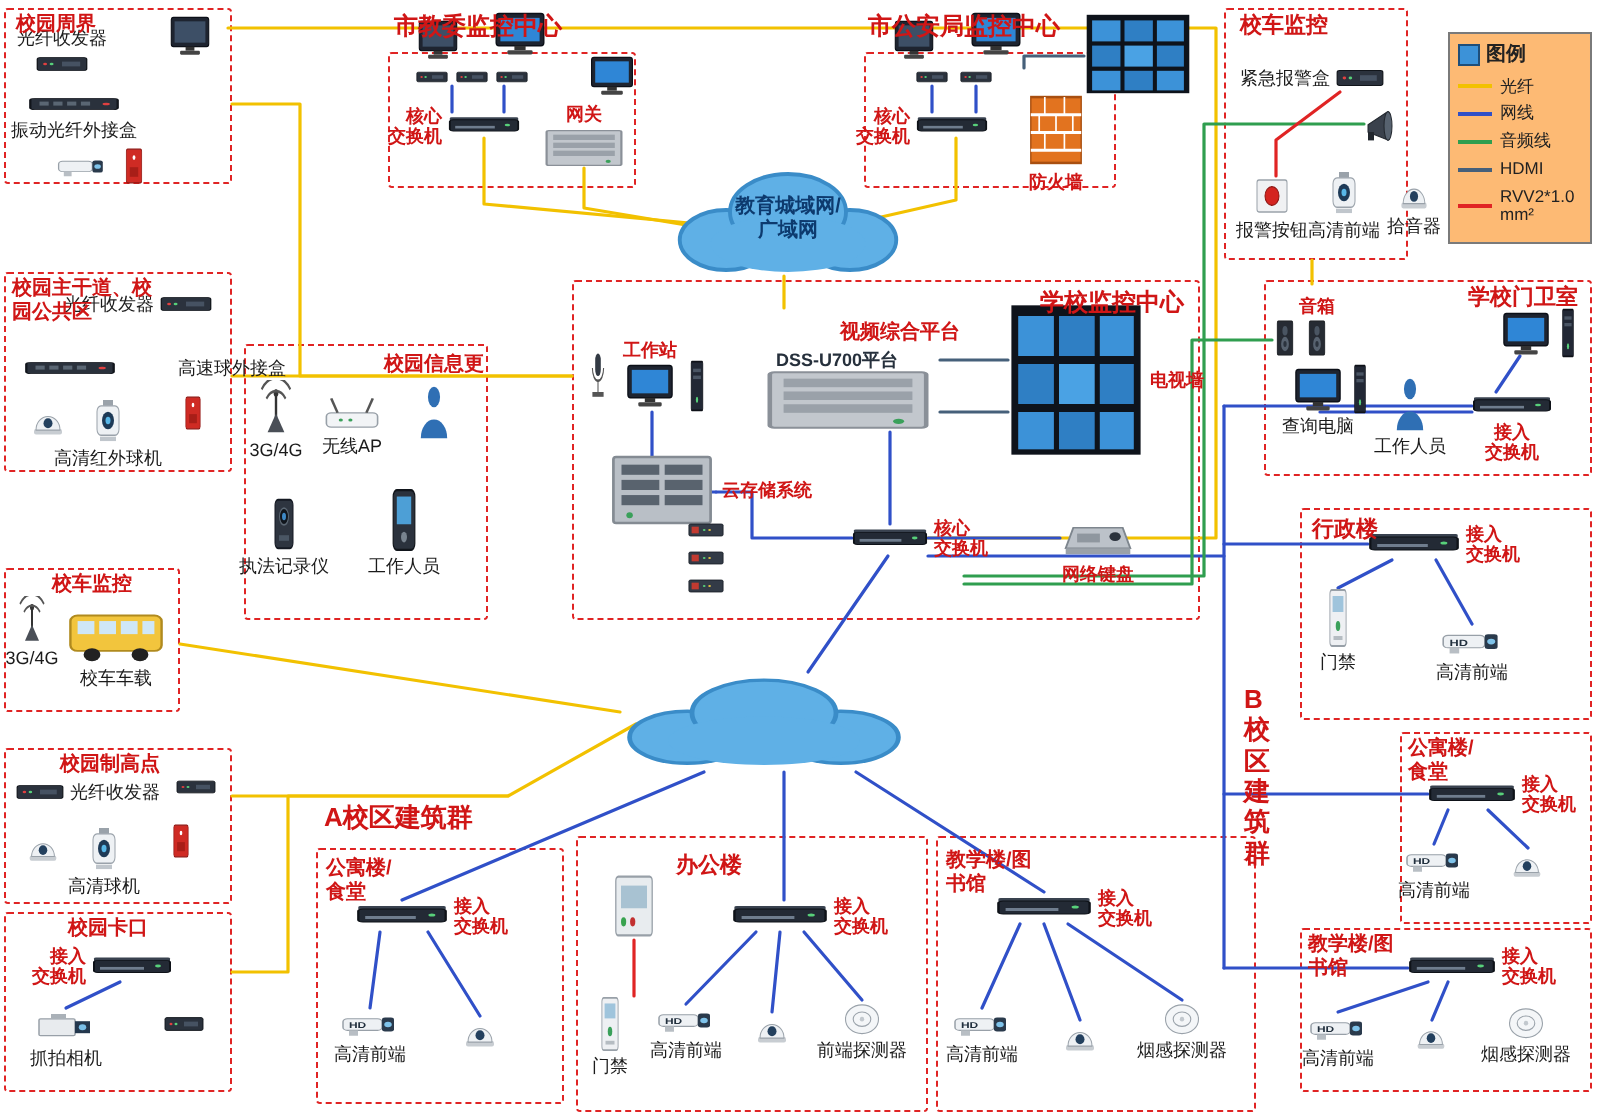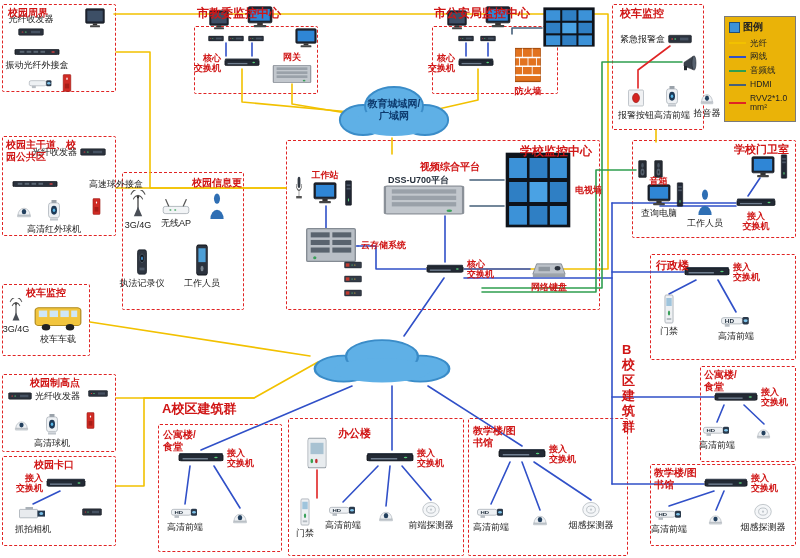--- a/index.html
+++ b/index.html
@@ -7,21 +7,21 @@
   #stage{position:relative;width:800px;height:558px;background:#ffffff;overflow:hidden;}
   .group-box{position:absolute;border:1.5px dashed #e02424;box-sizing:border-box;border-radius:2px;}
   .group-label{position:absolute;font-weight:700;white-space:pre-line;line-height:1.18;z-index:6;}
   .lines-layer{position:absolute;left:0;top:0;z-index:2;}
   .cloud{position:absolute;z-index:3;}
   .cloud-label{position:absolute;display:flex;align-items:center;justify-content:center;text-align:center;
     font-size:10px;font-weight:700;white-space:pre-line;line-height:1.25;z-index:4;}
   .dev{position:absolute;z-index:4;}
   .dev svg{display:block;}
   .dev-label{position:absolute;font-size:9px;line-height:1.12;white-space:pre-line;z-index:5;}
-  .legend-box{position:absolute;border:1px solid #7a7a7a;background:#eab308;padding:3px 4px;box-sizing:border-box;z-index:6;}
+  .legend-box{position:absolute;border:1px solid #7a7a7a;background:#fdba74;padding:3px 4px;box-sizing:border-box;z-index:6;}
   .legend-title{font-size:10px;font-weight:700;color:#222;display:flex;align-items:center;gap:3px;margin-bottom:1px;}
   .legend-icon{width:9px;height:9px;background:#3c92d8;border:1px solid #1e4e7a;display:inline-block;}
   .legend-row{display:flex;align-items:center;gap:4px;margin:4.5px 0;}
   .legend-line{width:17px;height:2px;flex:0 0 auto;}
   .legend-label{font-size:8.5px;line-height:1.1;color:#222;word-break:break-all;}
 </style>
 </head>
 <body>
 
 <div id="stage">
@@ -652,21 +652,21 @@
       </svg>
     </div>
     <div class="dev" style="left: 652px; top: 160px; width: 13px; height: 18px;">
       <svg viewBox="0 0 40 30" preserveAspectRatio="none" width="100%" height="100%">
         <rect x="8" y="1" width="24" height="28" rx="2" fill="#262b33" stroke="#101418"></rect>
         <circle cx="20" cy="9" r="4" fill="#4a5562"></circle>
         <circle cx="20" cy="20" r="6" fill="#57626f"></circle>
         <circle cx="20" cy="20" r="2.5" fill="#2b333d"></circle>
       </svg>
     </div>
-    <div class="dev-label" style="left: 643.5px; top: 148px; width: 30px; text-align: center; color: rgb(208, 22, 22); font-weight: 700; margin-top: 28px;">音箱</div>
+    <div class="dev-label" style="left: 643.5px; top: 148px; width: 30px; text-align: center; color: rgb(208, 22, 22); font-weight: 700;">音箱</div>
     <div class="dev" style="left: 646px; top: 184px; width: 26px; height: 22px;">
       <svg viewBox="0 0 40 30" preserveAspectRatio="none" width="100%" height="100%">
         <rect x="3" y="1" width="34" height="22" rx="2" fill="#1e2430" stroke="#0c1018"></rect>
         <rect x="6" y="4" width="28" height="16" fill="#2f86d6"></rect>
         <rect x="16" y="23" width="8" height="3" fill="#333"></rect>
         <rect x="11" y="26" width="18" height="3" rx="1" fill="#444"></rect>
       </svg>
     </div>
     <div class="dev-label" style="left: 637px; top: 208px; width: 44px; text-align: center; color: rgb(27, 27, 27); font-weight: 400;">查询电脑</div>
     <div class="dev" style="left: 674px; top: 182px; width: 12px; height: 25px;">

